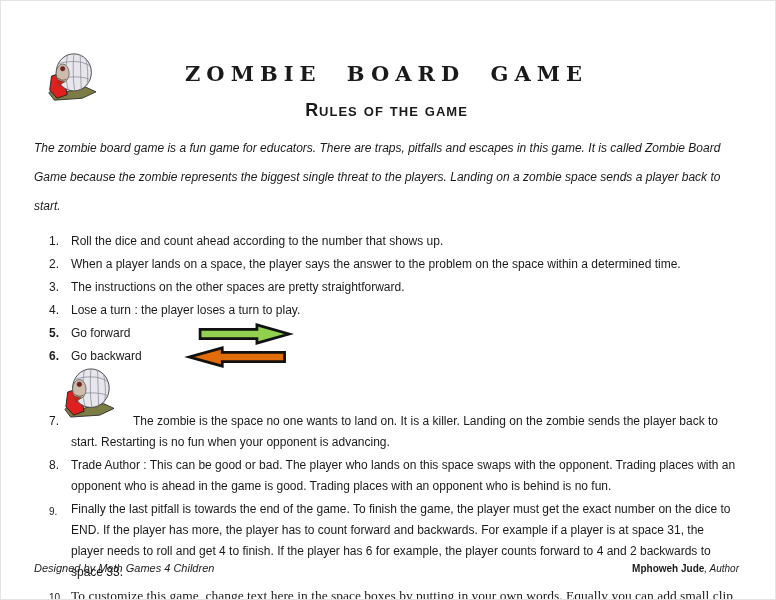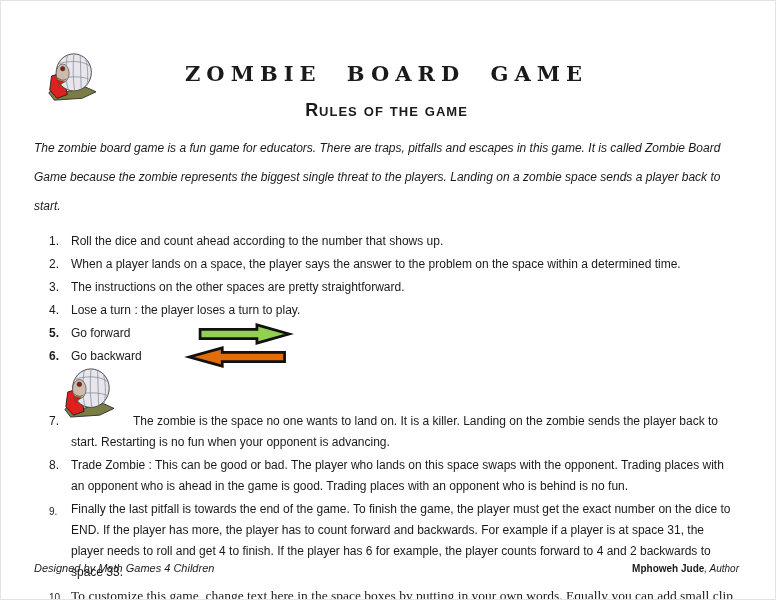--- a/index.html
+++ b/index.html
@@ -143,21 +143,21 @@
     <div class="rule rule-7">
       <svg class="zombie-space" viewBox="0 0 60 54">
         <use href="#zombie-shape"></use>
       </svg>
       <span class="num">7.</span>
       <span class="content"><span>The  </span><b>zombie</b><span>  is the space no one wants to land on. It is a killer. Landing on the zombie sends the player back to start.   Restarting is no fun when your opponent is advancing.</span></span>
     </div>
 
     <div class="rule">
       <span class="num">8.</span>
-      <span class="content"><span></span><b>Trade Zombie</b><span> : This can be good or bad. The player who lands on this space swaps with the opponent. Trading places with an opponent who is ahead in the game is good. Trading places with an opponent who is behind is no fun.</span></span>
+      <span class="content"><span></span><b>Trade Author</b><span> : This can be good or bad. The player who lands on this space swaps with the opponent. Trading places with an opponent who is ahead in the game is good. Trading places with an opponent who is behind is no fun.</span></span>
     </div>
 
     <div class="rule rule-small-num">
       <span class="num">9.</span>
       <span class="content"><span>Finally the last pitfall is towards the end of the game. To finish the game, the player must get the exact number  on the dice to END. If the player has more, the player has to count forward and backwards. For example if a player is at space 31, the player needs to roll and get 4 to finish. If the player has 6 for example, the player counts forward to 4 and 2 backwards to space 33.</span><b></b><span></span></span>
     </div>
 
     <div class="rule rule-small-num rule-serif">
       <span class="num">10.</span>
       <span class="content"><span>To customize this game, change  </span><b>text here</b><span> in the space boxes by putting in your own words. Equally you can add small clip arts for lower levels.</span></span>

